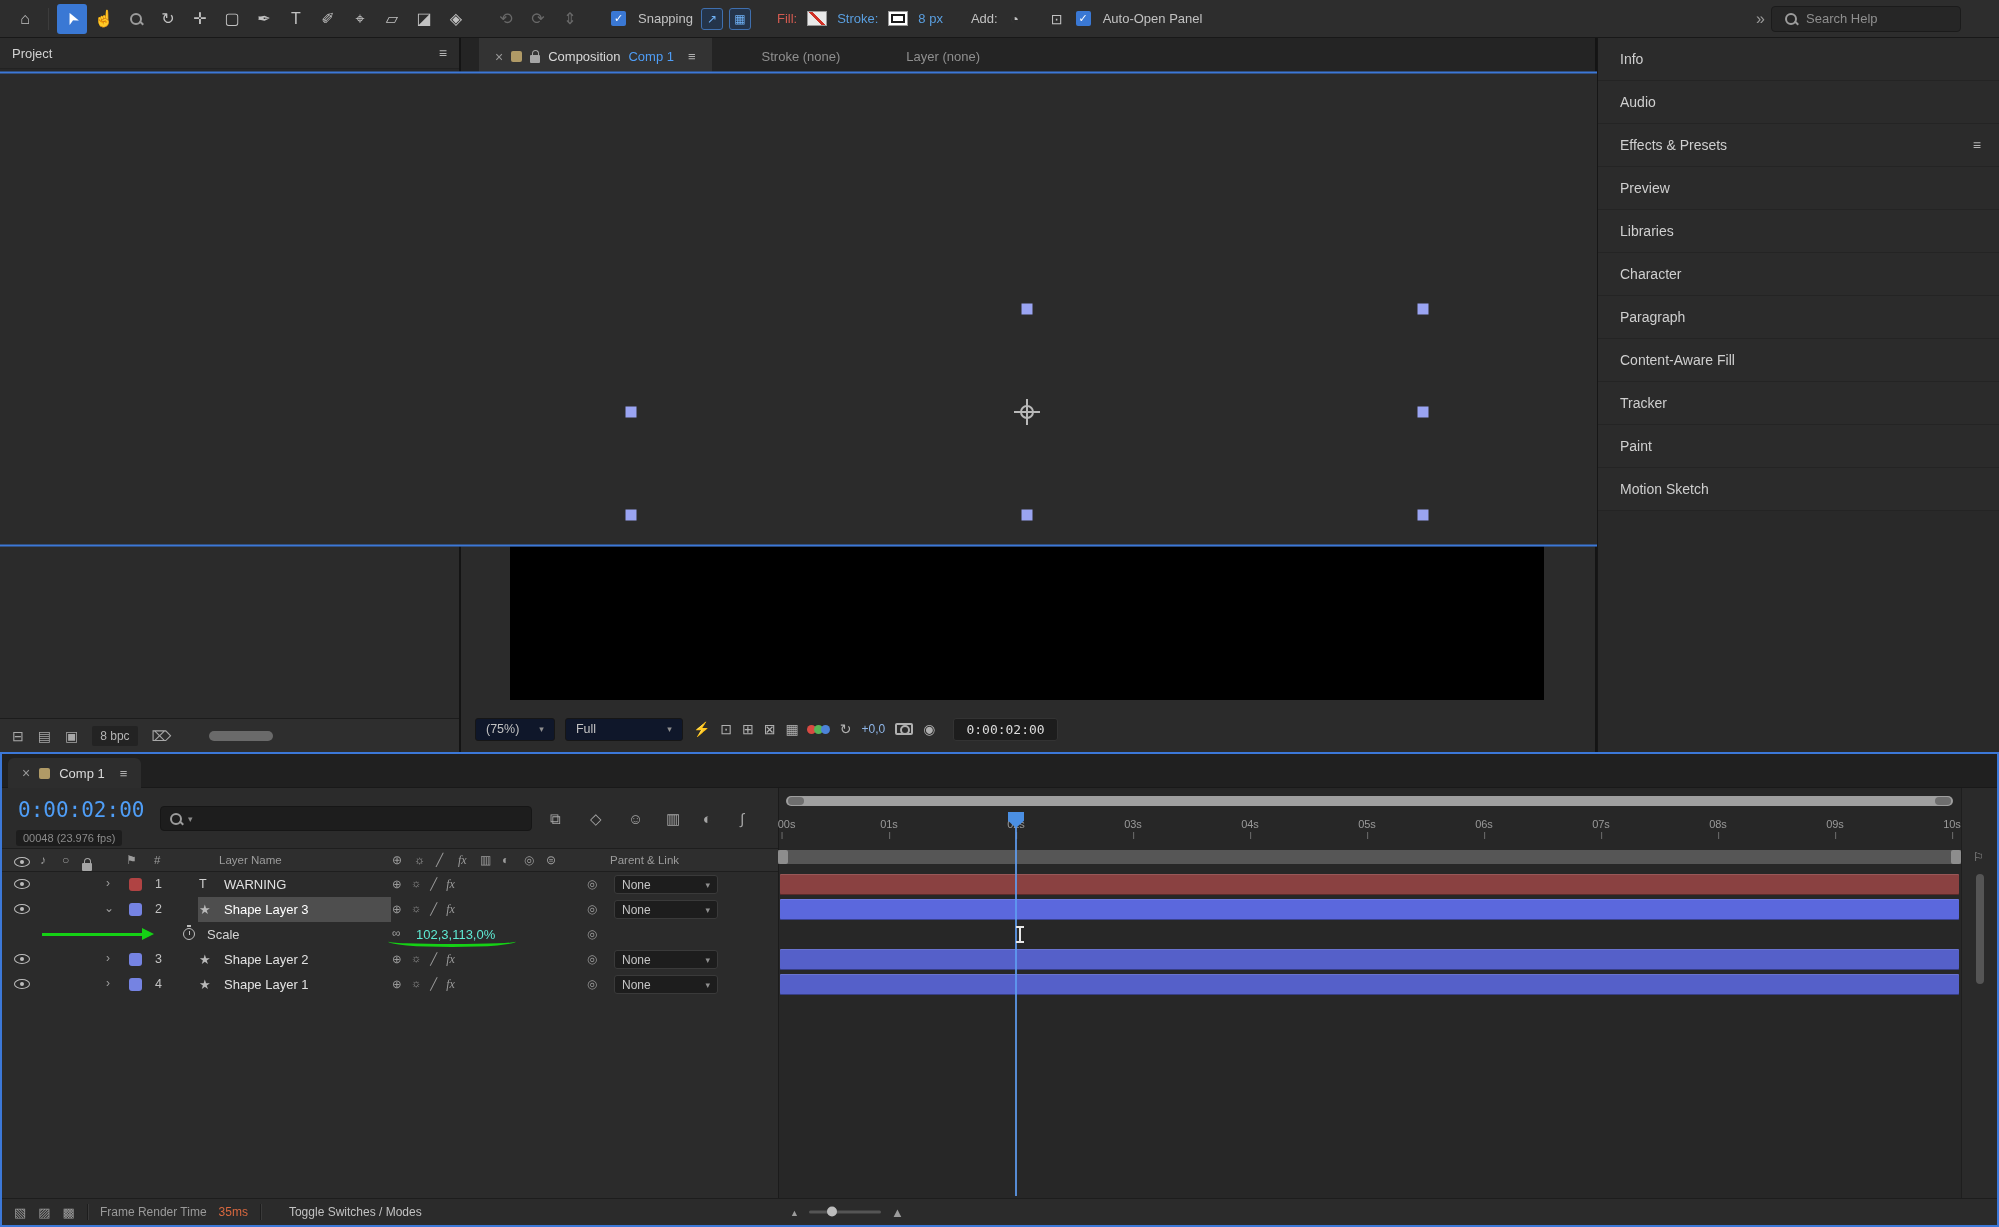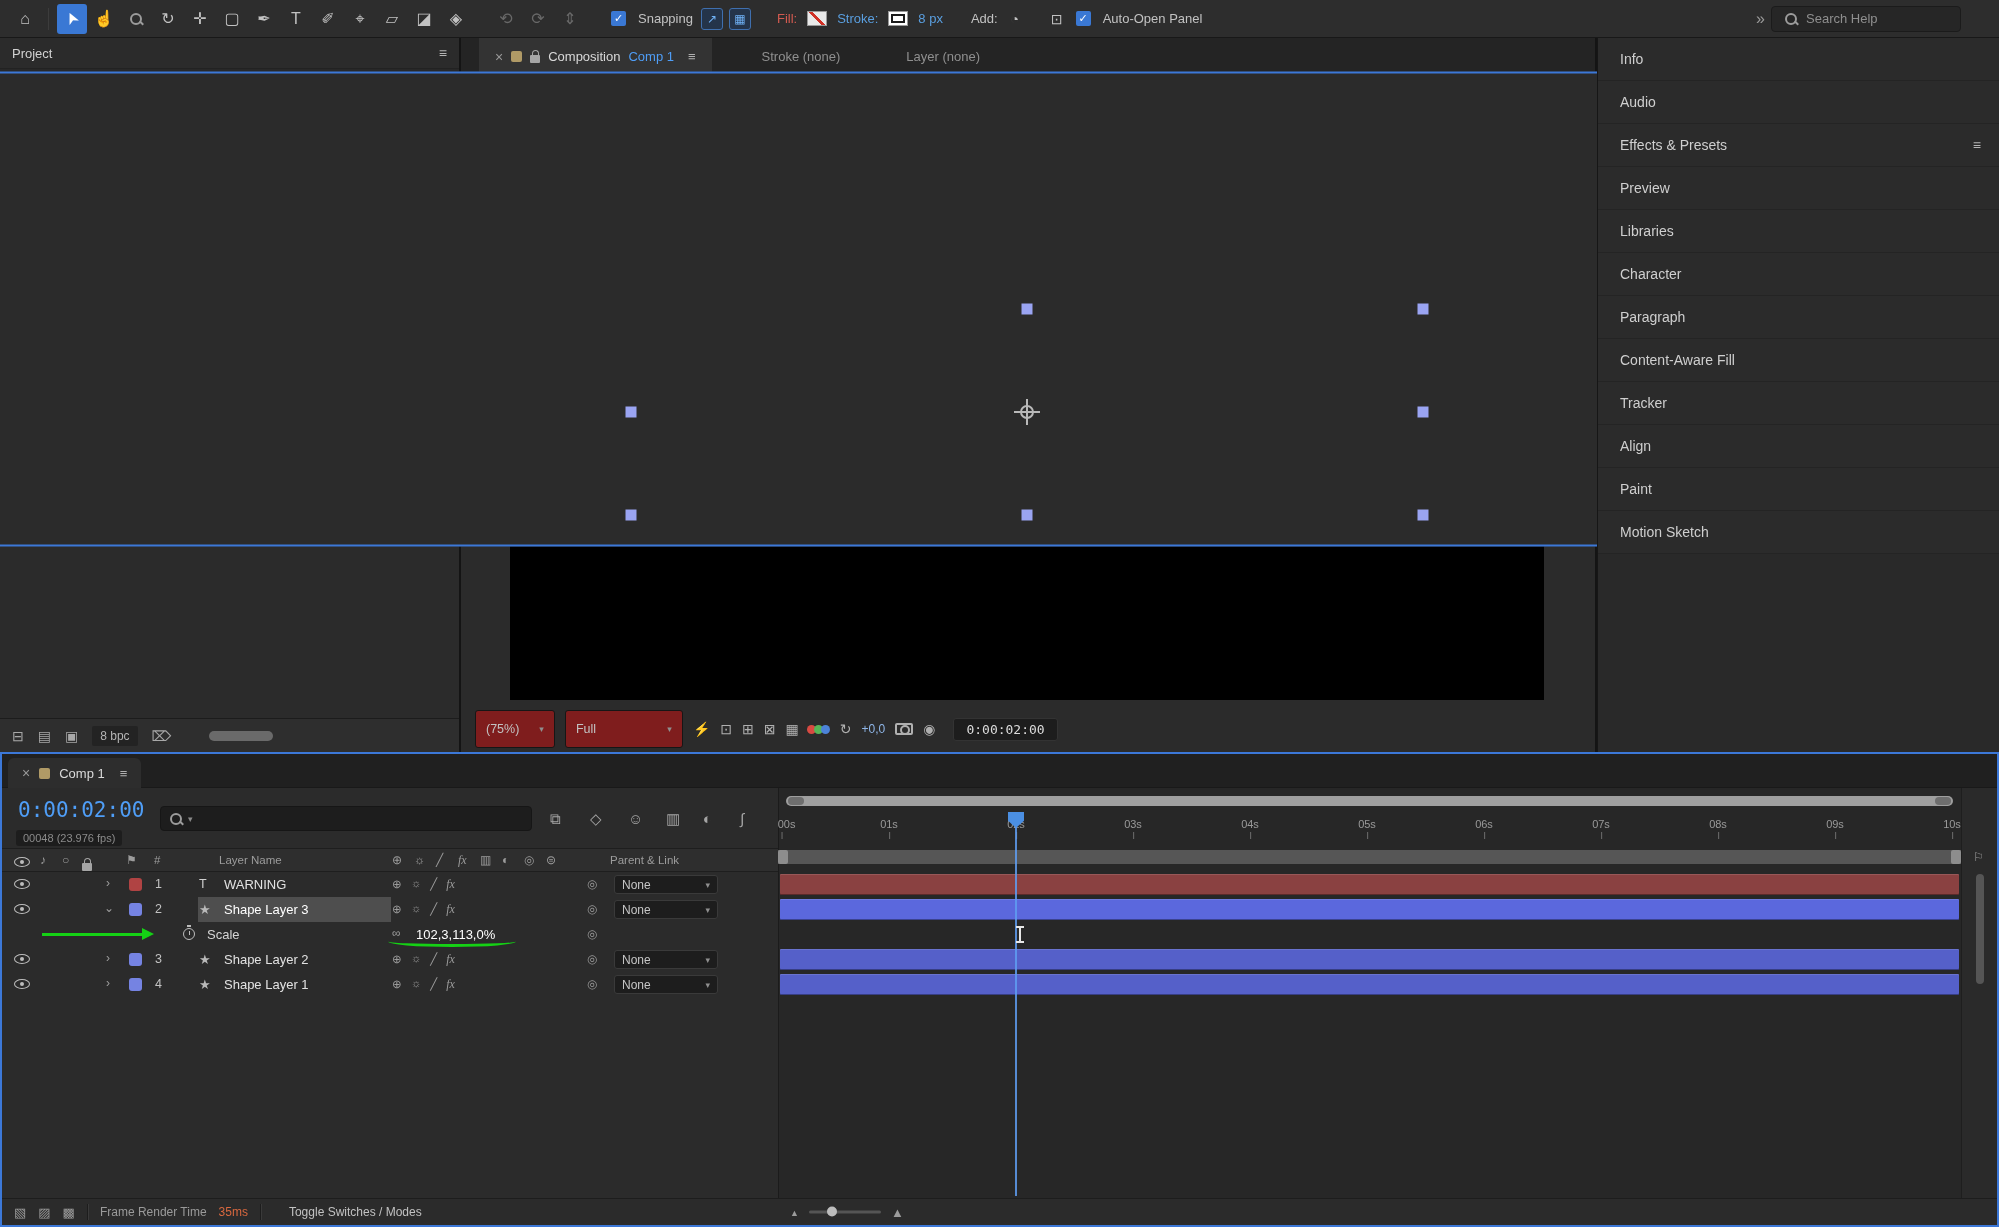--- a/index.html
+++ b/index.html
@@ -77,21 +77,21 @@
   .warn-text{font-family:"Liberation Serif","DejaVu Serif",serif;font-weight:700;font-size:95px;letter-spacing:5px;color:#f1271a;line-height:1}
   .hd{position:absolute;width:11px;height:11px;background:#9aa4f2;transform:translate(-50%,-50%)}
   .hd.tl{left:0;top:0}.hd.tm{left:50%;top:0}.hd.tr{left:100%;top:0}
   .hd.ml{left:0;top:50%}.hd.mr{left:100%;top:50%}
   .hd.bl{left:0;top:100%}.hd.bm{left:50%;top:100%}.hd.br{left:100%;top:100%}
   .anchor{position:absolute;left:50%;top:50%;width:14px;height:14px;transform:translate(-50%,-50%)}
   .anchor::before{content:"";position:absolute;inset:0;border:2px solid #b9b9b9;border-radius:50%}
   .anchor::after{content:"";position:absolute;left:-6px;top:50%;height:2px;width:26px;background:#b9b9b9;transform:translateY(-50%)}
   .anchor-v{position:absolute;top:-6px;left:50%;width:2px;height:26px;background:#b9b9b9;transform:translateX(-50%)}
   .v-bottom{position:absolute;left:0;top:676px;right:0;height:30px;display:flex;align-items:center;gap:10px;padding:0 14px}
-  .v-dd{height:38px;background:#7f1d1d;border:1px solid #161616;border-radius:3px;display:flex;align-items:center;gap:20px;padding:0 10px;font-size:12.5px;color:#c2c2c2;min-width:78px;justify-content:space-between;flex:none}
+  .v-dd{height:23px;background:#0f172a;border:1px solid #161616;border-radius:3px;display:flex;align-items:center;gap:20px;padding:0 10px;font-size:12.5px;color:#c2c2c2;min-width:78px;justify-content:space-between;flex:none}
   .v-dd.wide{min-width:118px}
   .ddc{font-size:9px;color:#8f8f8f}
   .v-ic{font-size:14px;color:#b0b0b0;flex:none}
   .rgb{display:flex;flex:none}
   .rgb i{width:9px;height:9px;border-radius:50%;display:block;margin-left:-2px}
   .rgb .r{background:#d84a42}.rgb .g{background:#57b457}.rgb .b{background:#4c83d8}
   .v-exposure{font-size:12px;color:#8fb6e8;flex:none}
   .cam{width:18px;height:12px;border:2px solid #b0b0b0;border-radius:2px;position:relative;flex:none}
   .cam::after{content:"";position:absolute;left:3px;top:0;width:6px;height:6px;border:2px solid #b0b0b0;border-radius:50%}
   .v-tc{margin-left:8px;background:#1d1d1d;border:1px solid #333;border-radius:3px;padding:3px 12px;font-family:"DejaVu Sans Mono",monospace;font-size:13px;color:#dcdcdc;flex:none}
@@ -127,21 +127,21 @@
   .rname{position:absolute;top:5px;font-size:13px;color:#e2e2e2;white-space:nowrap}
   .selbg{position:absolute;left:196px;top:0;width:193px;height:25px;background:#4e4e4e}
   .rsw{position:absolute;top:5px;display:flex;gap:9px;font-size:11.5px;color:#9c9c9c}
   .fxi{font-style:italic;font-family:"Liberation Serif",serif;font-size:12px}
   .dd{position:absolute;top:3px;width:104px;height:19px;background:#1d1d1d;border:1px solid #3a3a3a;border-radius:3px;display:flex;align-items:center;justify-content:space-between;padding:0 7px;font-size:12px;color:#c6c6c6}
   .stopwatch{position:absolute;top:6px;width:12px;height:12px;border:1.5px solid #bdbdbd;border-radius:50%}
   .stopwatch::before{content:"";position:absolute;left:3px;top:-4px;width:4px;height:2px;background:#bdbdbd}
   .stopwatch::after{content:"";position:absolute;left:4.5px;top:2px;width:1.5px;height:4px;background:#bdbdbd}
   .pname{position:absolute;top:5px;font-size:13px;color:#d5d5d5}
   .plink{position:absolute;top:4px;font-size:12px;color:#9c9c9c}
-  .pval{position:absolute;top:5px;font-size:13px;color:#ffffff}
+  .pval{position:absolute;top:5px;font-size:13px;color:#5eead4}
   .tl-trackbg{position:absolute;left:776px;top:34px;right:36px;bottom:27px;background:#272727;border-left:1px solid #1b1b1b}
   .tl-nav{position:absolute;left:784px;right:44px;top:42px;height:10px;background:#9f9f9f;border-radius:5px}
   .navh{position:absolute;top:1px;width:16px;height:8px;background:#6e6e6e;border-radius:4px}
   .navh.l{left:2px}.navh.r{right:2px}
   .tl-ruler{position:absolute;left:776px;right:36px;top:58px;height:32px;overflow:hidden}
   .rl{position:absolute;top:6px;transform:translateX(-50%);font-size:11px;color:#9a9a9a;white-space:nowrap}
   .rl::after{content:"";position:absolute;left:50%;bottom:-9px;width:1px;height:7px;background:#6e6e6e}
   .tl-work{position:absolute;left:776px;right:36px;top:96px;height:14px;background:#565656}
   .wh{position:absolute;top:0;width:10px;height:14px;background:#8d8d8d;border-radius:2px}
   .wh.l{left:0}.wh.r{right:0}
@@ -395,23 +395,20 @@
     <div class="sb-row">
         <span>Paragraph</span>
       </div>
     <div class="sb-row">
         <span>Content-Aware Fill</span>
       </div>
     <div class="sb-row">
         <span>Tracker</span>
       </div>
     <div class="sb-row">
-        <span>Align</span>
-      </div>
-    <div class="sb-row">
         <span>Paint</span>
       </div>
     <div class="sb-row">
         <span>Motion Sketch</span>
       </div>
     <div class="sb-rest"></div>
   </div>
 
   <div class="tl">
     <div class="tl-tabs">

